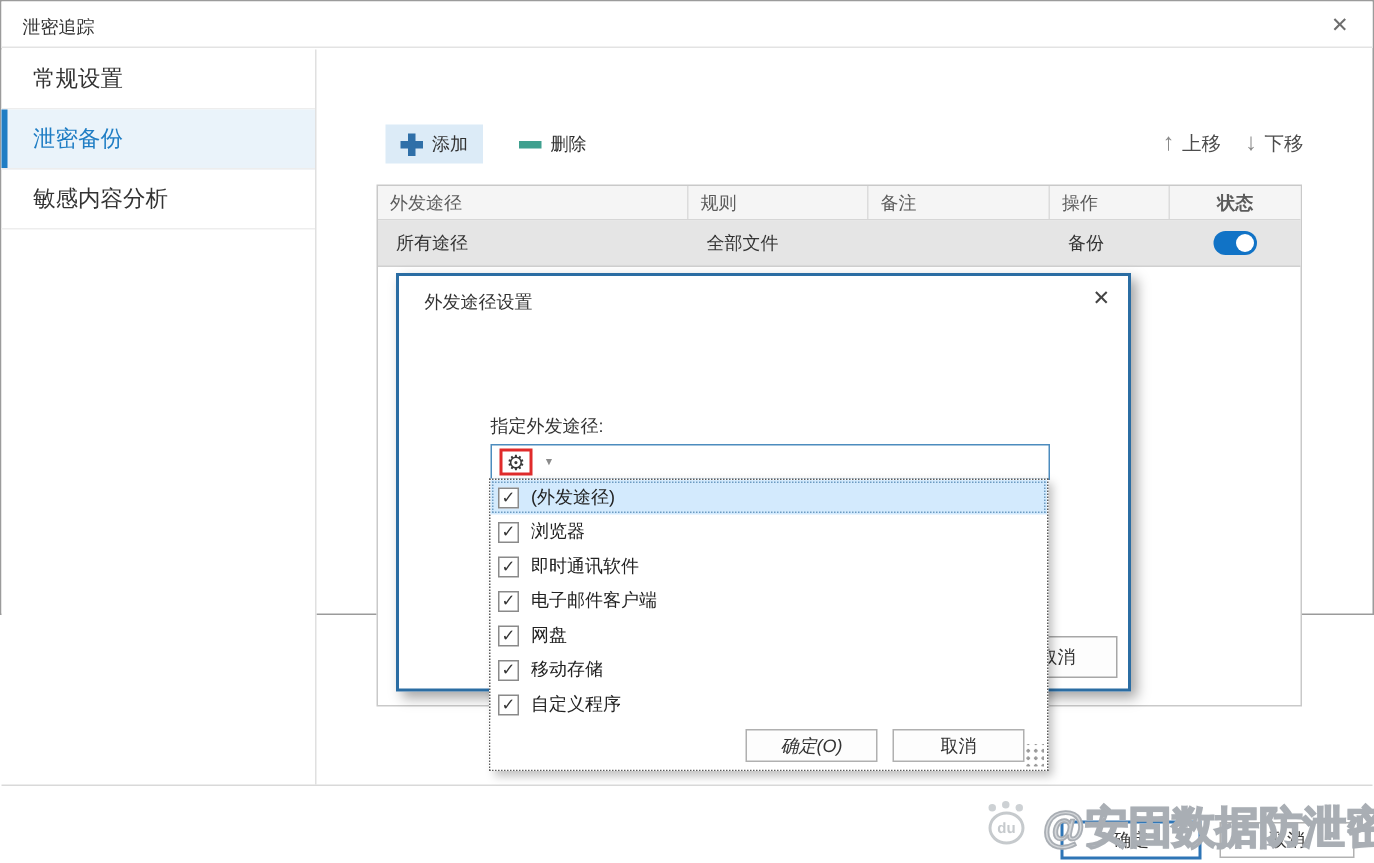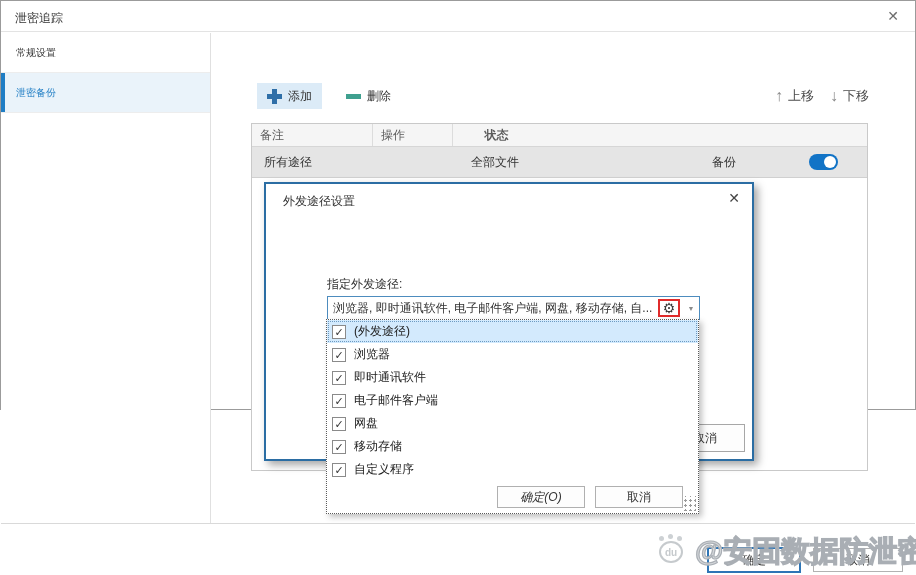--- a/index.html
+++ b/index.html
@@ -7,21 +7,21 @@
   body { font-family:"Liberation Sans","DejaVu Sans",sans-serif; font-size:12px; color:#333; overflow:hidden; }
   .window { position:relative; width:916px; height:410px; background:#fff; border:1px solid #9b9b9b; }
 
   
   .titlebar { position:absolute; left:0; top:0; width:100%; height:31px; border-bottom:1px solid #e3e3e3; background:#fff; }
   .titlebar .title { position:absolute; left:14px; top:9px; font-size:12px; color:#333; }
   .titlebar .close { position:absolute; right:16px; top:6px; font-size:14px; color:#6d6d6d; cursor:pointer; line-height:18px; }
 
   
   .sidebar { position:absolute; left:0; top:32px; width:210px; height:490px; background:#fff; border-right:1px solid #e0e0e0; }
-  .side-item { position:relative; height:40px; line-height:40px; padding-left:15px; font-size:10px; color:#333;
+  .side-item { position:relative; height:40px; line-height:40px; padding-left:21px; font-size:15px; color:#333;
                border-bottom:1px solid #ededed; cursor:pointer; }
   .side-item.selected { background:#eaf3fa; color:#1f7dc4; }
   .side-item.selected::before { content:""; position:absolute; left:0; top:0; width:4px; height:100%; background:#1f7dc4; }
 
   
   .toolbar-left { position:absolute; left:256px; top:82px; height:26px; display:flex; gap:14px; }
   .tool-btn { display:flex; align-items:center; gap:6px; height:26px; padding:0 10px; cursor:pointer; color:#333; }
   .tool-btn.add { background:#dcebf7; }
   .plus-icon { position:relative; width:15px; height:15px; display:inline-block; }
   .plus-icon::before { content:""; position:absolute; left:0; top:5px; width:15px; height:5px; background:#2f6fa8; }
@@ -99,20 +99,23 @@
     <span class="close">✕</span>
   </div>
 
   <div class="sidebar">
     <div class="side-item">
       <span>常规设置</span>
     </div>
     <div class="side-item selected">
       <span>泄密备份</span>
     </div>
+    <div class="side-item">
+      <span>敏感内容分析</span>
+    </div>
   </div>
 
   <div class="toolbar-left">
     <div class="tool-btn add">
       <span class="plus-icon"></span>
       <span>添加</span>
     </div>
     <div class="tool-btn">
       <span class="minus-icon"></span>
       <span>删除</span>
@@ -124,20 +127,22 @@
       <span>上移</span>
     </div>
     <div class="move-btn">
       <span class="arrow-glyph">↓</span>
       <span>下移</span>
     </div>
   </div>
 
   <div class="rule-table">
     <div class="thead">
+      <div class="th c1">外发途径</div>
+      <div class="th c2">规则</div>
       <div class="th c3">备注</div>
       <div class="th c4">操作</div>
       <div class="th c5">状态</div>
     </div>
     <div class="trow">
       <div class="td c1">所有途径</div>
       <div class="td c2">全部文件</div>
       <div class="td c3"></div>
       <div class="td c4">备份</div>
       <div class="td c5">
@@ -146,21 +151,20 @@
         </div>
       </div>
     </div>
   </div>
 
   <div class="modal">
     <span class="modal-title">外发途径设置</span>
     <span class="modal-close">✕</span>
     <div class="field-label">指定外发途径:</div>
     <div class="combo">
-      <span class="combo-text">浏览器, 即时通讯软件, 电子邮件客户端, 网盘, 移动存储, 自...</span>
       <span class="gear-box">
         <span class="gear-glyph">⚙</span>
       </span>
       <span class="combo-arrow">▼</span>
     </div>
     <div class="modal-btn" style="left:304px; top:240px;">确定</div>
     <div class="modal-btn" style="left:399px; top:240px;">取消</div>
   </div>
 
   <div class="popup">

